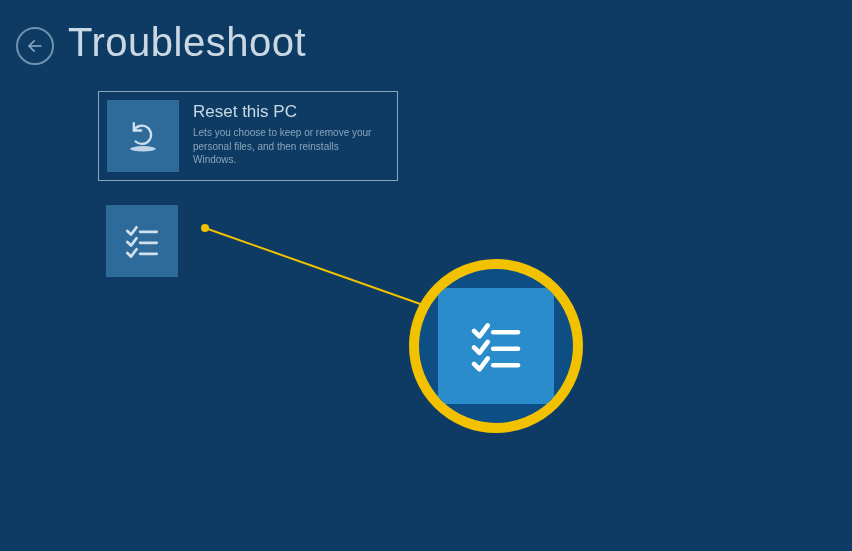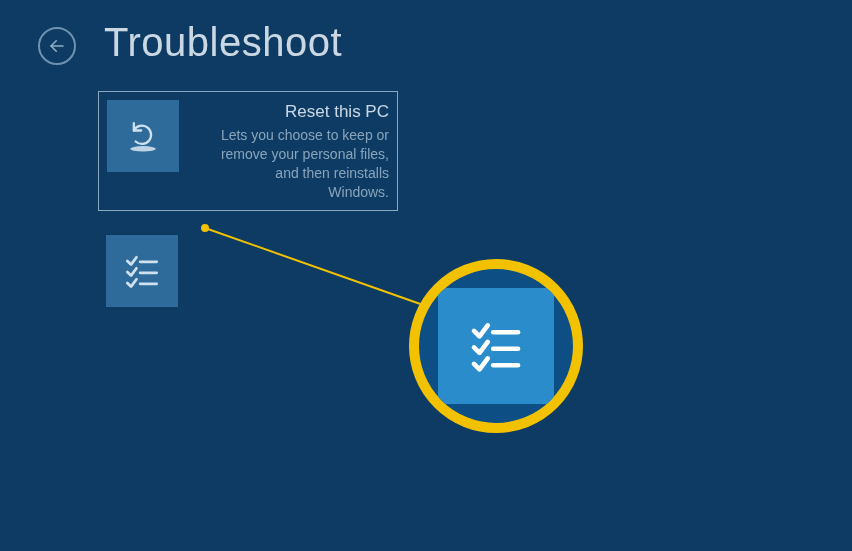--- a/index.html
+++ b/index.html
@@ -9,22 +9,22 @@
     height: 551px;
     background: #0e3b63;
     font-family: "Segoe UI", "Segoe UI Light", Arial, sans-serif;
     color: #d6e3ef;
     overflow: hidden;
     position: relative;
   }
   .header {
     display: flex;
     align-items: center;
-    gap: 28px;
-    padding: 20px 0 0 38px;
+    gap: 14px;
+    padding: 20px 0 0 16px;
   }
   .back-btn {
     width: 34px;
     height: 34px;
     border: 2px solid #7fa2bd;
     border-radius: 50%;
     display: flex;
     align-items: center;
     justify-content: center;
     opacity: 0.85;
@@ -37,21 +37,20 @@
     font-size: 40px;
     font-weight: 300;
     letter-spacing: 0.5px;
     color: #dfe9f1;
     opacity: 0.9;
   }
 
   .tiles {
     margin: 26px 0 0 98px;
     width: 300px;
-    text-align: right;
   }
   .tile {
     display: flex;
     align-items: flex-start;
     gap: 14px;
     padding: 8px;
     cursor: pointer;
     position: relative;
   }
   .tile.selected {
@@ -69,26 +68,25 @@
   }
   .tile-icon svg { width: 44px; height: 44px; }
   .tile-text { padding-top: 2px; }
   .tile-title {
     font-size: 17px;
     color: #dce8f1;
     opacity: 0.9;
     margin-bottom: 4px;
   }
   .tile-desc {
-    font-size: 14px;
+    font-size: 10px;
     line-height: 1.35;
     color: #a7bfd3;
     opacity: 0.8;
     max-width: 180px;
-    margin-left: 20px;
   }
 
   
   .callout {
     position: absolute;
     left: 409px;
     top: 259px;
     width: 174px;
     height: 174px;
     border-radius: 50%;

